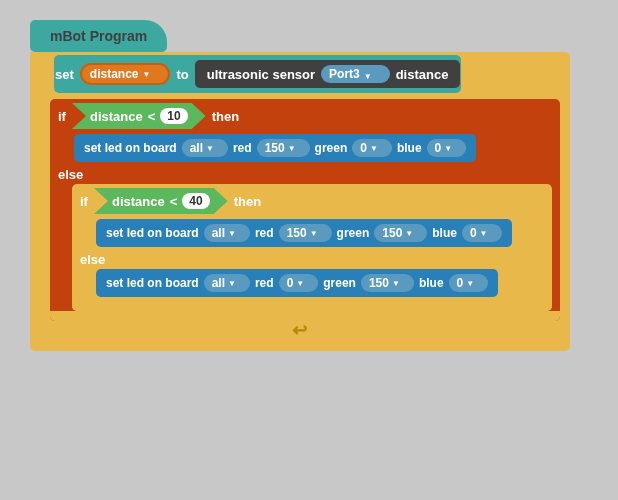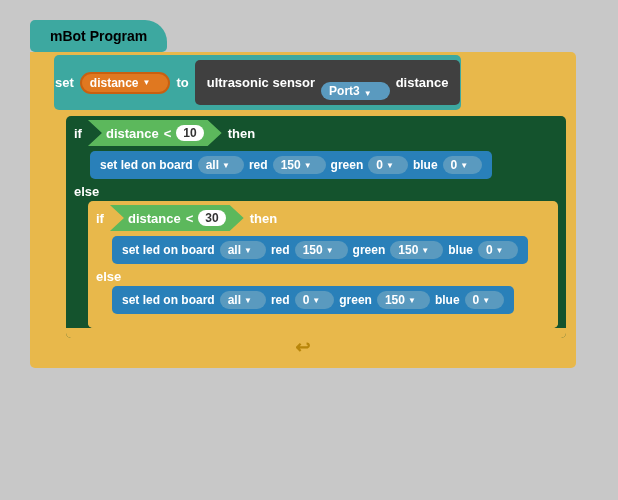--- a/index.html
+++ b/index.html
@@ -40,21 +40,21 @@
   <div class="program-area">
     <div class="program-container">
 
       
       <div style="display:flex; flex-direction:column; align-items:flex-start;">
         <div style="position:relative; margin-bottom:0;">
           <div style="
             background:#3da8a0;
             border-radius: 5px 22px 5px 5px;
             padding: 8px 20px;
-            color:#000000;
+            color:#404040;
             font-weight:bold;
             font-size:14px;
             display:inline-block;
             position:relative;
           ">
             <span>mBot Program</span>
           </div>
         </div>
 
         <div style="
@@ -109,36 +109,34 @@
                 <span>ultrasonic sensor</span>
                 <span style="
                   background:#5a9abf;
                   border-radius:12px;
                   padding:2px 18px 2px 8px;
                   color:white;
                   font-size:12px;
                   font-weight:bold;
                   display:inline-flex;
                   align-items:flex-end;
-                  margin-top:17px;
                 ">
                   <span>Port3</span>
                   <span style="font-size:8px;margin-left:4px;">▼</span>
                 </span>
                 <span>distance</span>
               </span>
             </div>
           </div>
 
           <div style="padding:3px 10px 0 20px;">
             <div style="
-              background:#14532d;
+              background:#c2410c;
               border-radius:5px;
               min-width:500px;
-              margin-left:16px;
             ">
 
               <div style="display:flex;align-items:center;gap:6px;padding:4px 10px 3px 8px;">
                 <span style="color:white;font-weight:bold;font-size:13px;">if</span>
 
                 <span style="
                   display:inline-flex;
                   align-items:center;
                   gap:5px;
                   background:#5cb85c;
@@ -209,21 +207,21 @@
                       gap:5px;
                       background:#5cb85c;
                       padding:5px 18px;
                       color:white;
                       font-weight:bold;
                       font-size:13px;
                       clip-path:polygon(14px 50%, 0% 0%, calc(100% - 14px) 0%, 100% 50%, calc(100% - 14px) 100%, 0% 100%);
                     ">
                       <span>distance</span>
                       <span>&lt;</span>
-                      <span style="background:white;border-radius:10px;padding:1px 7px;color:#333;font-size:12px;">30</span>
+                      <span style="background:white;border-radius:10px;padding:1px 7px;color:#333;font-size:12px;">40</span>
                     </span>
                     <span style="color:white;font-weight:bold;font-size:13px;">then</span>
                   </div>
 
                   <div style="padding:2px 8px 3px 24px;">
                     <div style="
                       display:inline-flex;
                       align-items:center;
                       gap:5px;
                       background:#2980b9;

